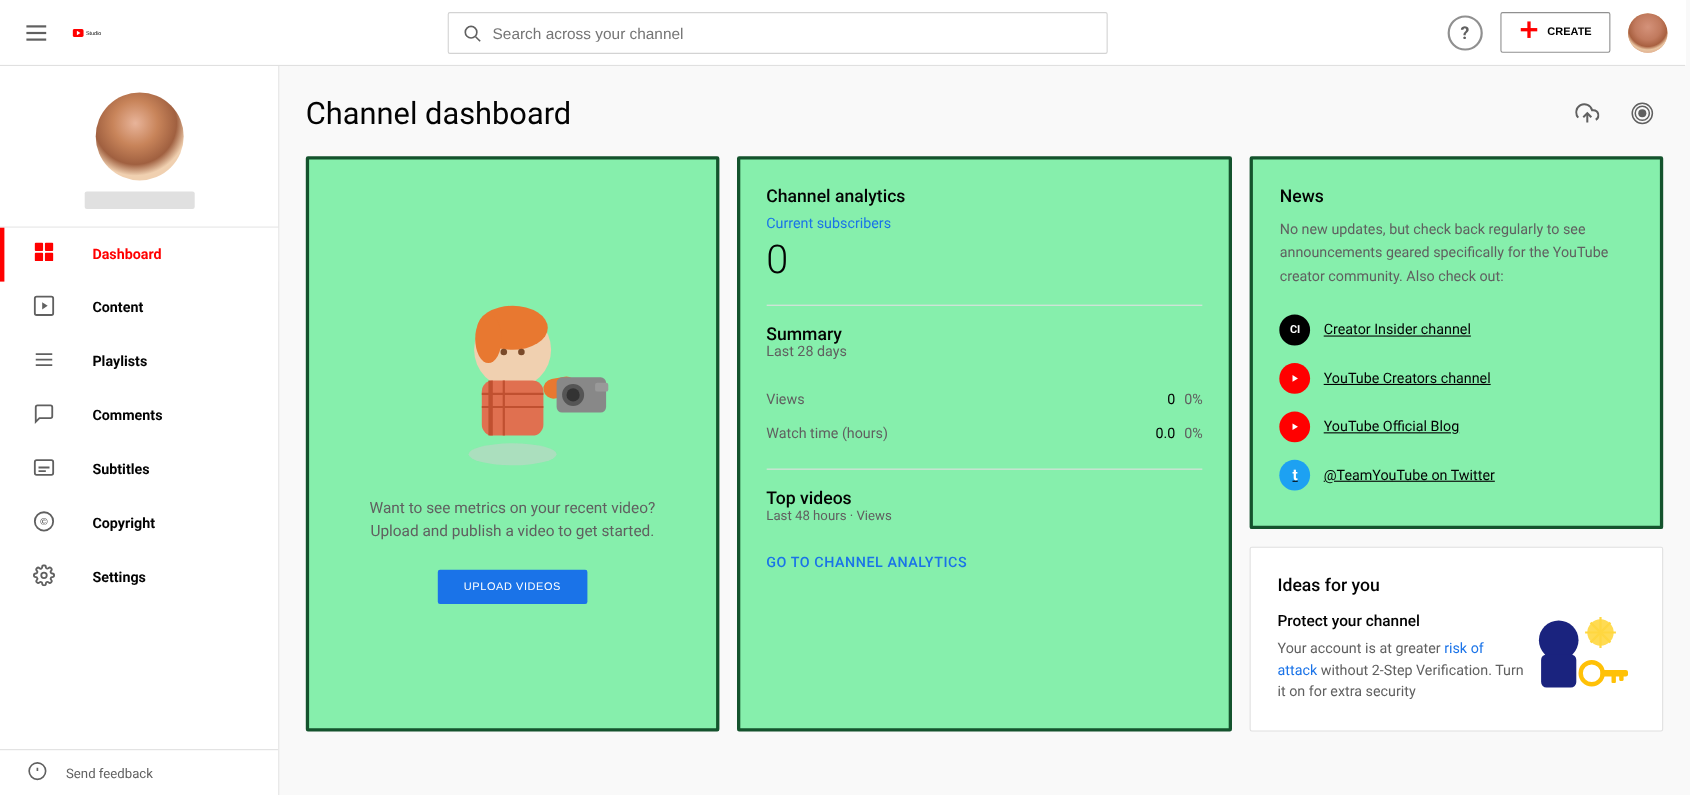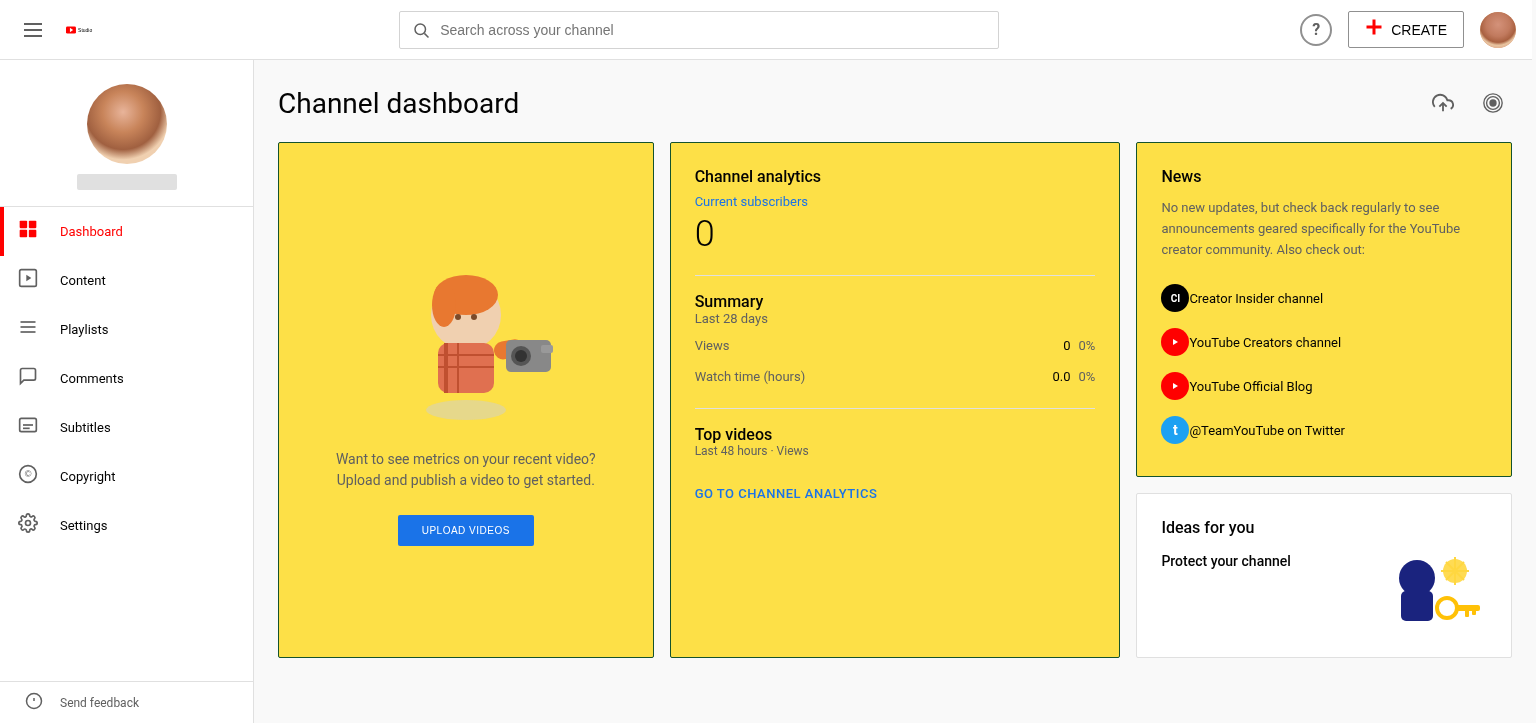--- a/index.html
+++ b/index.html
@@ -25,96 +25,96 @@
     .search-bar input {
       border: none; outline: none; flex: 1; font-size: 14px; color: #606060;
     }
     .search-icon-svg { color: #606060; margin-right: 10px; }
     .header-right { display: flex; align-items: center; gap: 16px; flex-shrink: 0; }
     .help-icon { width: 32px; height: 32px; border-radius: 50%; display: flex; align-items: center; justify-content: center; cursor: pointer; border: 2px solid #909090; color: #606060; font-size: 16px; font-weight: bold; }
     .create-btn {
       display: flex; align-items: center; gap: 8px;
       border: 1px solid #909090; border-radius: 2px;
       padding: 6px 16px; cursor: pointer; background: #fff;
-      font-size: 14px; font-weight: 400; color: #030303;
+      font-size: 10px; font-weight: 700; color: #030303;
     }
     .create-icon { color: #ff0000; font-size: 18px; }
     .avatar { width: 36px; height: 36px; border-radius: 50%; background: linear-gradient(135deg, #c9956b, #e8a882); cursor: pointer; overflow: hidden; display: flex; align-items: center; justify-content: center; }
     .avatar-img { width: 36px; height: 36px; border-radius: 50%; background: radial-gradient(circle at 50% 35%, #d4927a 0%, #c17a5e 40%, #a86040 60%, #e8c4a0 70%, #d4927a 100%); }
 
     
     .main-layout { display: flex; margin-top: 60px; }
 
     
     .sidebar {
       width: 254px; background: #fff; border-right: 1px solid #e0e0e0;
       position: fixed; top: 60px; bottom: 0; left: 0; overflow-y: auto;
       display: flex; flex-direction: column;
     }
     .sidebar-profile { display: flex; flex-direction: column; align-items: center; padding: 24px 16px 16px; }
     .sidebar-avatar { width: 80px; height: 80px; border-radius: 50%; background: radial-gradient(circle at 45% 35%, #e8b49a 0%, #c8845a 30%, #a06040 55%, #f0d0b0 70%); margin-bottom: 10px; }
     .sidebar-username { font-size: 13px; color: #606060; background: #e0e0e0; height: 16px; width: 100px; border-radius: 2px; }
     .sidebar-divider { height: 1px; background: #e0e0e0; margin: 0; }
     .sidebar-item {
-      display: flex; align-items: center; gap: 20px;
-      padding: 12px 12px; cursor: pointer;
-      font-size: 13px; font-weight: 400; color: #030303;
+      display: flex; align-items: center; gap: 32px;
+      padding: 12px 24px; cursor: pointer;
+      font-size: 13px; font-weight: 700; color: #030303;
       border-left: 4px solid transparent;
     }
     .sidebar-item.active { border-left: 4px solid #ff0000; color: #ff0000; background: #fff; }
     .sidebar-item.active .sidebar-item-icon { color: #ff0000; }
     .sidebar-item-icon { font-size: 20px; color: #606060; width: 24px; text-align: center; }
     .sidebar-item-label { font-size: 13px; }
     .sidebar-bottom { margin-top: auto; }
     .sidebar-small-item { display: flex; align-items: center; gap: 16px; padding: 10px 24px; cursor: pointer; font-size: 12px; color: #606060; }
 
     
     .content-area { margin-left: 254px; padding: 24px; flex: 1; min-height: calc(100vh - 60px); }
     .page-header { display: flex; align-items: center; justify-content: space-between; margin-bottom: 20px; }
     .page-title { font-size: 28px; font-weight: 400; }
     .header-actions { display: flex; gap: 12px; align-items: center; }
     .action-btn { padding: 8px; border-radius: 50%; cursor: pointer; color: #606060; border: none; background: transparent; font-size: 20px; display: flex; align-items: center; justify-content: center; }
 
     
     .dashboard-grid { display: grid; grid-template-columns: 1fr 1.2fr 1fr; gap: 16px; }
 
     
-    .card { background: #fde047; border: 1px solid #14532d; border-radius: 2px; padding: 24px; }
+    .card { background: #86efac; border: 3px solid #14532d; border-radius: 2px; padding: 24px; }
 
     
     .upload-card { display: flex; flex-direction: column; align-items: center; justify-content: center; min-height: 480px; text-align: center; }
     .upload-illustration { width: 200px; height: 170px; margin-bottom: 24px; }
     .upload-text { color: #606060; font-size: 14px; line-height: 1.5; margin-bottom: 24px; }
     .upload-btn {
       background: #1a73e8; color: #fff; border: none;
       padding: 10px 24px; font-size: 10px; font-weight: 400;
       border-radius: 2px; cursor: pointer; letter-spacing: 0.5px;
     }
 
     
     .analytics-card { }
     .analytics-title { font-size: 16px; font-weight: 500; margin-bottom: 8px; }
     .subscribers-label { font-size: 13px; color: #1a73e8; margin-bottom: 4px; }
     .subscribers-count { font-size: 36px; font-weight: 300; margin-bottom: 20px; }
     .section-divider { height: 1px; background: #e0e0e0; margin: 16px 0; }
     .summary-title { font-size: 16px; font-weight: 500; }
-    .summary-period { font-size: 13px; color: #606060; margin-bottom: 4px; }
+    .summary-period { font-size: 13px; color: #606060; margin-bottom: 20px; }
     .metric-row { display: flex; justify-content: space-between; align-items: center; padding: 8px 0; font-size: 13px; color: #606060; }
     .metric-value { display: flex; gap: 8px; align-items: center; }
     .metric-num { color: #030303; }
     .metric-pct { color: #606060; }
     .top-videos-title { font-size: 16px; font-weight: 500; }
     .top-videos-sub { font-size: 12px; color: #606060; margin-bottom: 12px; }
     .go-analytics-link { color: #1a73e8; font-size: 13px; font-weight: 500; cursor: pointer; letter-spacing: 0.5px; display: inline-block; margin-top: 16px; }
 
     
     .news-card { }
     .news-title { font-size: 16px; font-weight: 500; margin-bottom: 12px; }
     .news-text { font-size: 13px; color: #606060; line-height: 1.6; margin-bottom: 16px; }
-    .channel-item { display: flex; align-items: center; padding: 8px 0; cursor: pointer; }
+    .channel-item { display: flex; align-items: center; gap: 12px; padding: 8px 0; cursor: pointer; text-decoration: underline; }
     .channel-icon { width: 28px; height: 28px; border-radius: 50%; display: flex; align-items: center; justify-content: center; font-size: 11px; font-weight: bold; color: #fff; flex-shrink: 0; }
     .channel-icon.ci { background: #000; }
     .channel-icon.yt { background: #ff0000; }
     .channel-icon.blog { background: #ff0000; }
     .channel-icon.twitter { background: #1da1f2; }
     .channel-name { font-size: 13px; color: #030303; }
 
     
     .ideas-section { background: #fff; border: 1px solid #e0e0e0; border-radius: 2px; padding: 24px; margin-top: 16px; }
     .ideas-title { font-size: 16px; font-weight: 500; margin-bottom: 16px; }
@@ -393,20 +393,23 @@
             <div class="channel-icon twitter" style="font-size:14px; font-weight:bold;">t</div>
             <span class="channel-name">@TeamYouTube on Twitter</span>
           </div>
         </div>
 
         <div class="ideas-section">
           <div class="ideas-title">Ideas for you</div>
           <div class="ideas-card-inner">
             <div>
               <div class="protect-title">Protect your channel</div>
+              <p class="protect-text">
+                Your account is at greater <a style="color:#1a73e8;">risk of attack</a> without 2-Step Verification. Turn it on for extra security
+              </p>
             </div>
 
             <svg class="security-illo" viewBox="0 0 100 80">
 
               <circle cx="30" cy="25" r="18" fill="#1a237e"></circle>
               <rect x="14" y="38" width="32" height="30" rx="5" fill="#1a237e"></rect>
 
               <circle cx="68" cy="18" r="12" fill="#ffd740" opacity="0.9"></circle>
               <line x1="68" y1="4" x2="68" y2="32" stroke="#ffd740" stroke-width="2"></line>
               <line x1="54" y1="18" x2="82" y2="18" stroke="#ffd740" stroke-width="2"></line>

